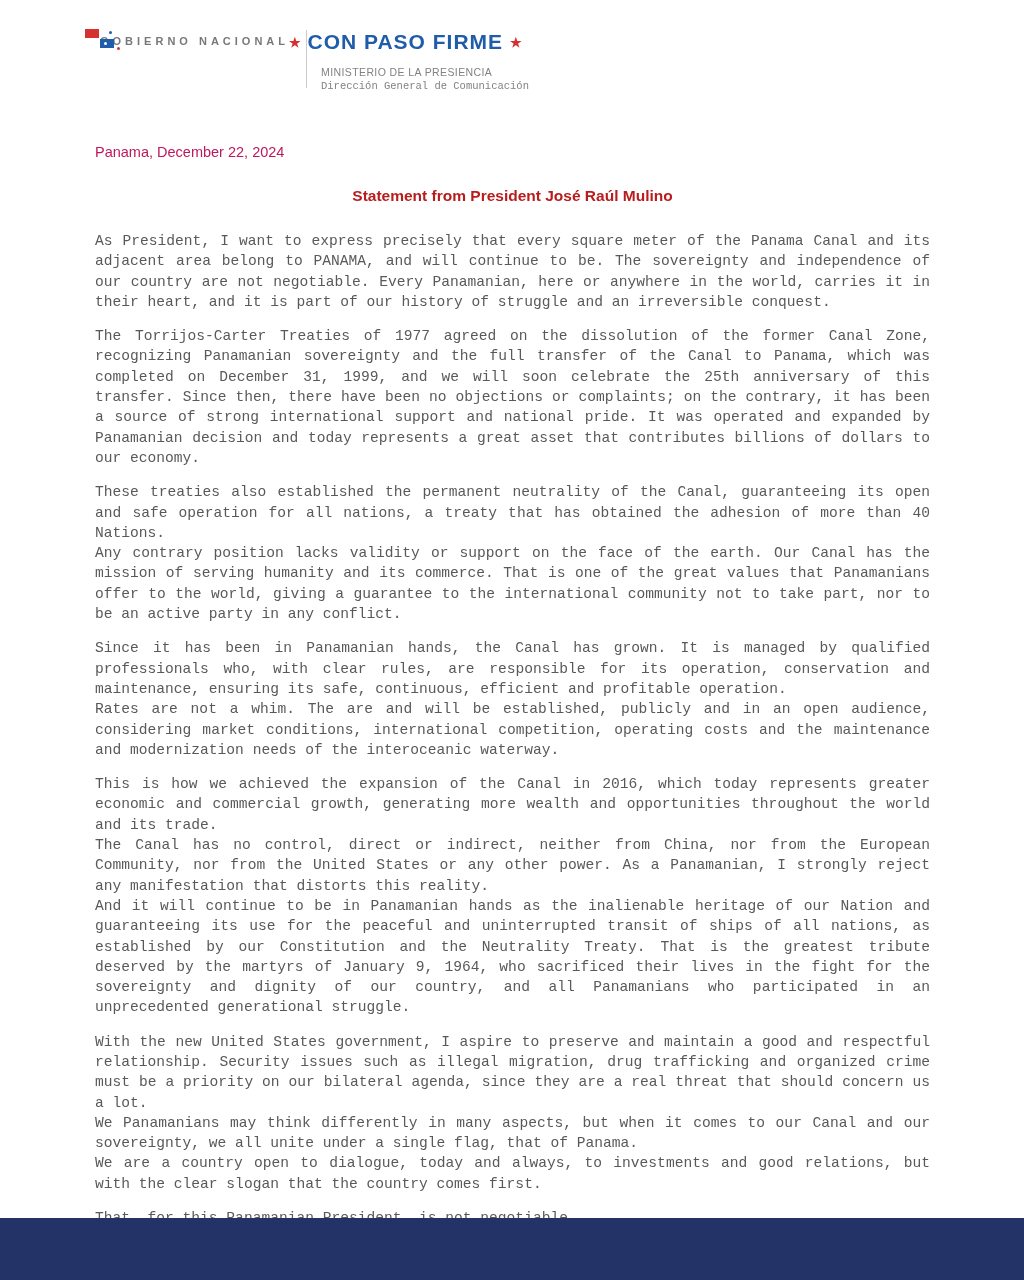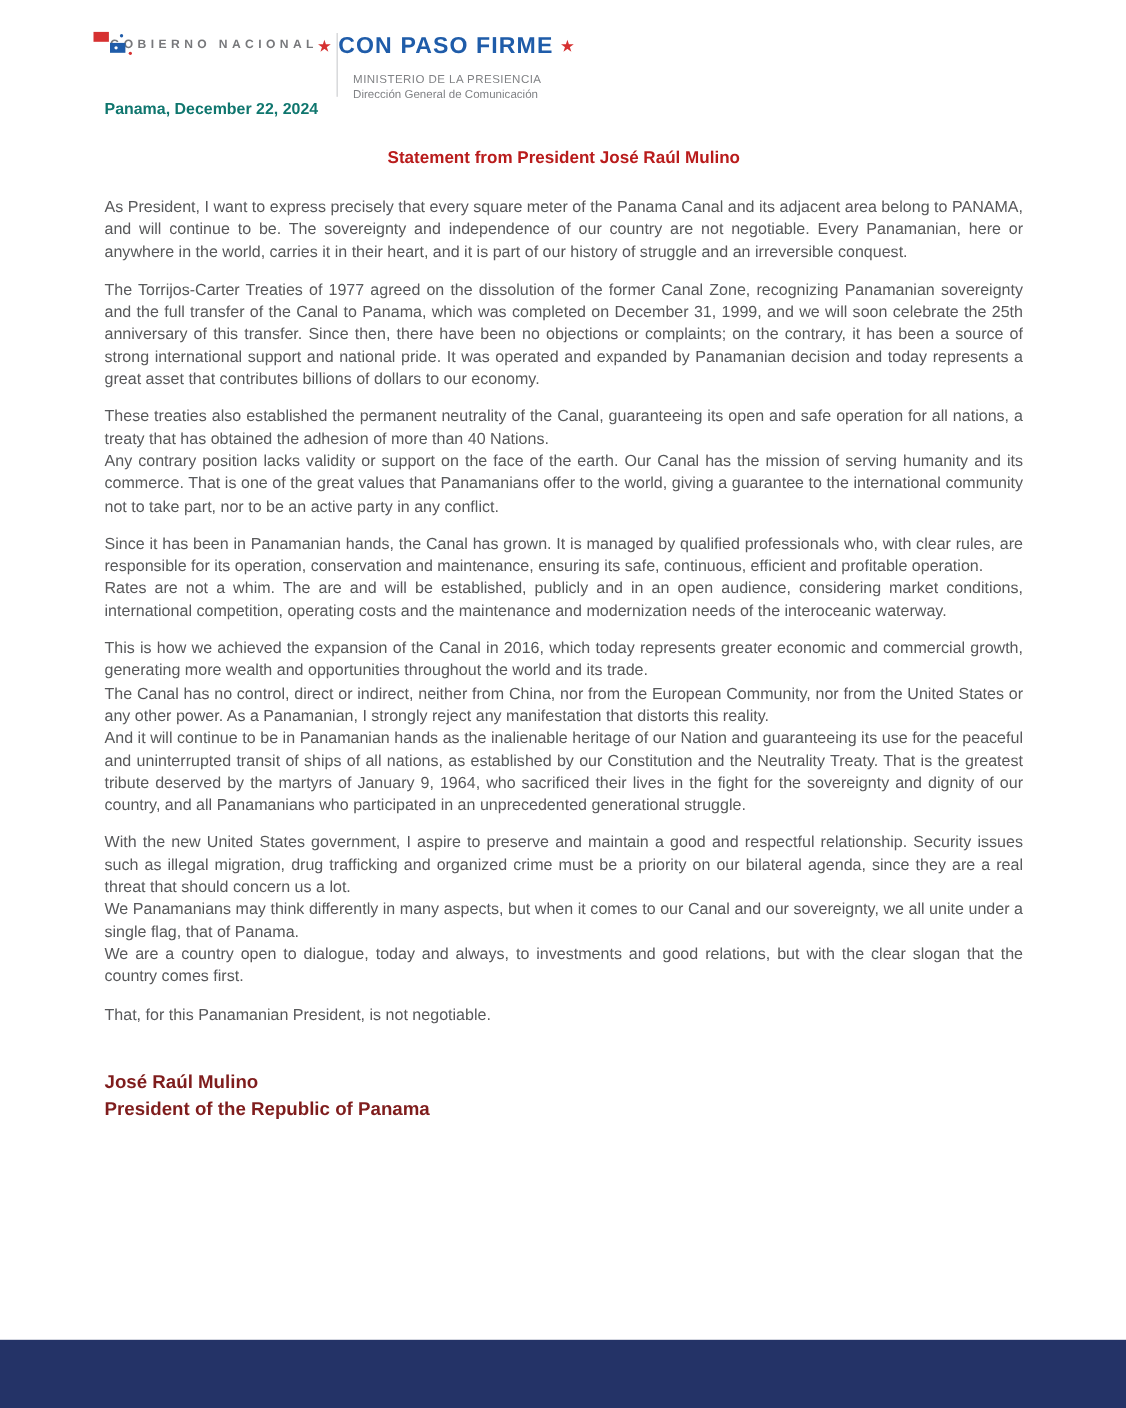--- a/index.html
+++ b/index.html
@@ -109,49 +109,52 @@
     color: #808285;
   }
   .ministry-line1 {
     font-size: 10.5px;
     letter-spacing: 0.4px;
     margin-top: 24px;
   }
   .ministry-line2 {
     font-size: 10.5px;
     margin-top: 2px;
+    font-family: Liberation Mono, monospace;
   }
 
   
   .content {
     margin: 0 94px 0 95px;
   }
   .date-line {
+    margin-top: 52px;
     font-size: 14.5px;
-    font-weight: bold;
-    color: #0f766e;
+    font-weight: normal;
+    color: #be185d;
   }
   .doc-title {
     margin-top: 27px;
     text-align: center;
     font-size: 15.5px;
     font-weight: bold;
     color: #b91c1c;
   }
   .body-blocks {
     margin-top: 26px;
     color: #58595b;
     font-size: 14.6px;
     line-height: 20.3px;
   }
   .para {
     margin: 0 0 14px 0;
   }
   .para-line {
     text-align: justify;
+    font-family: Liberation Mono, monospace;
   }
   .signature {
     margin-top: 38px;
     color: #7f1d1d;
   }
   .sig-name, .sig-title {
     font-size: 17px;
     font-weight: bold;
     line-height: 25px;
   }

